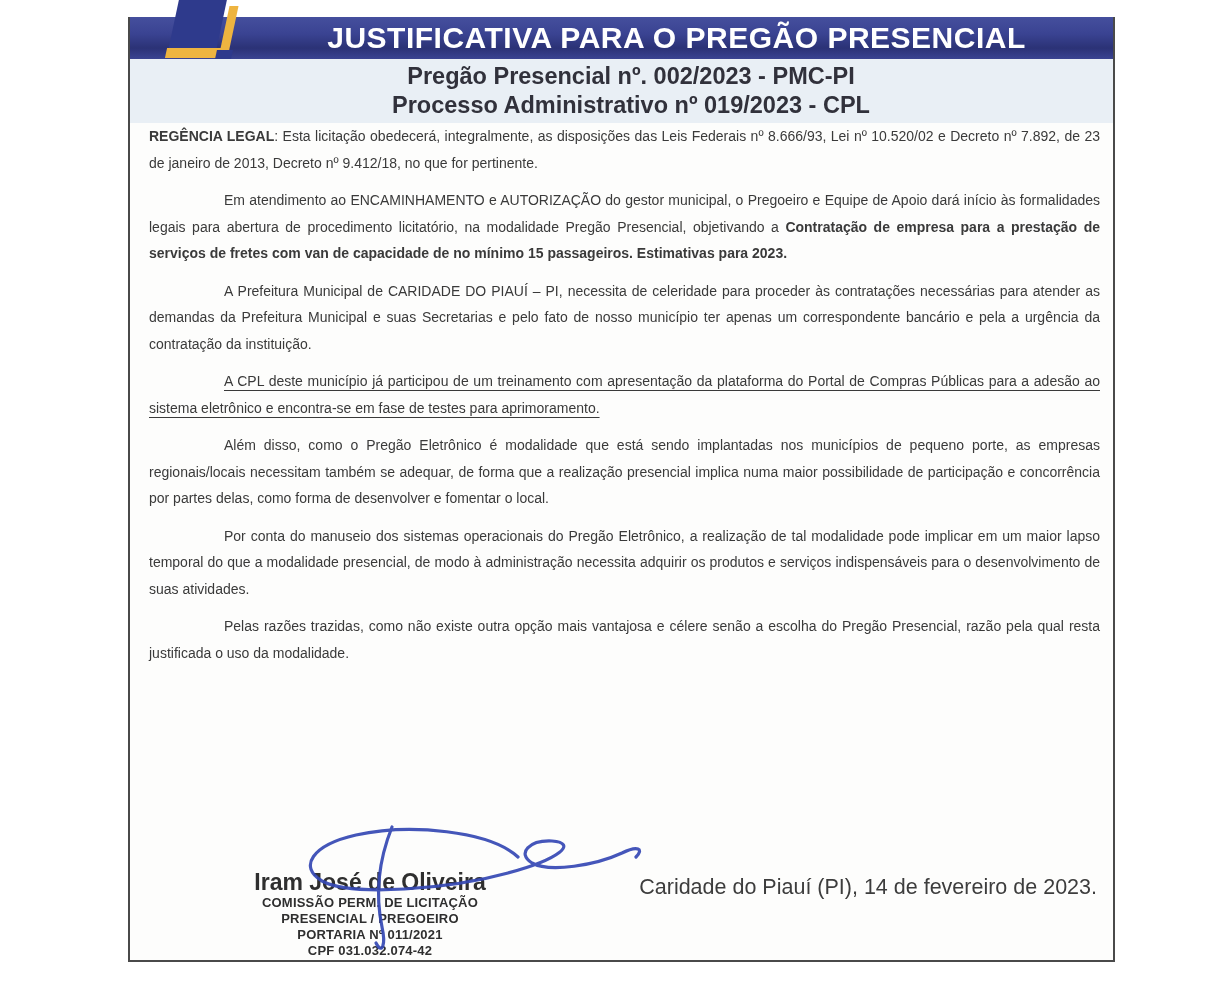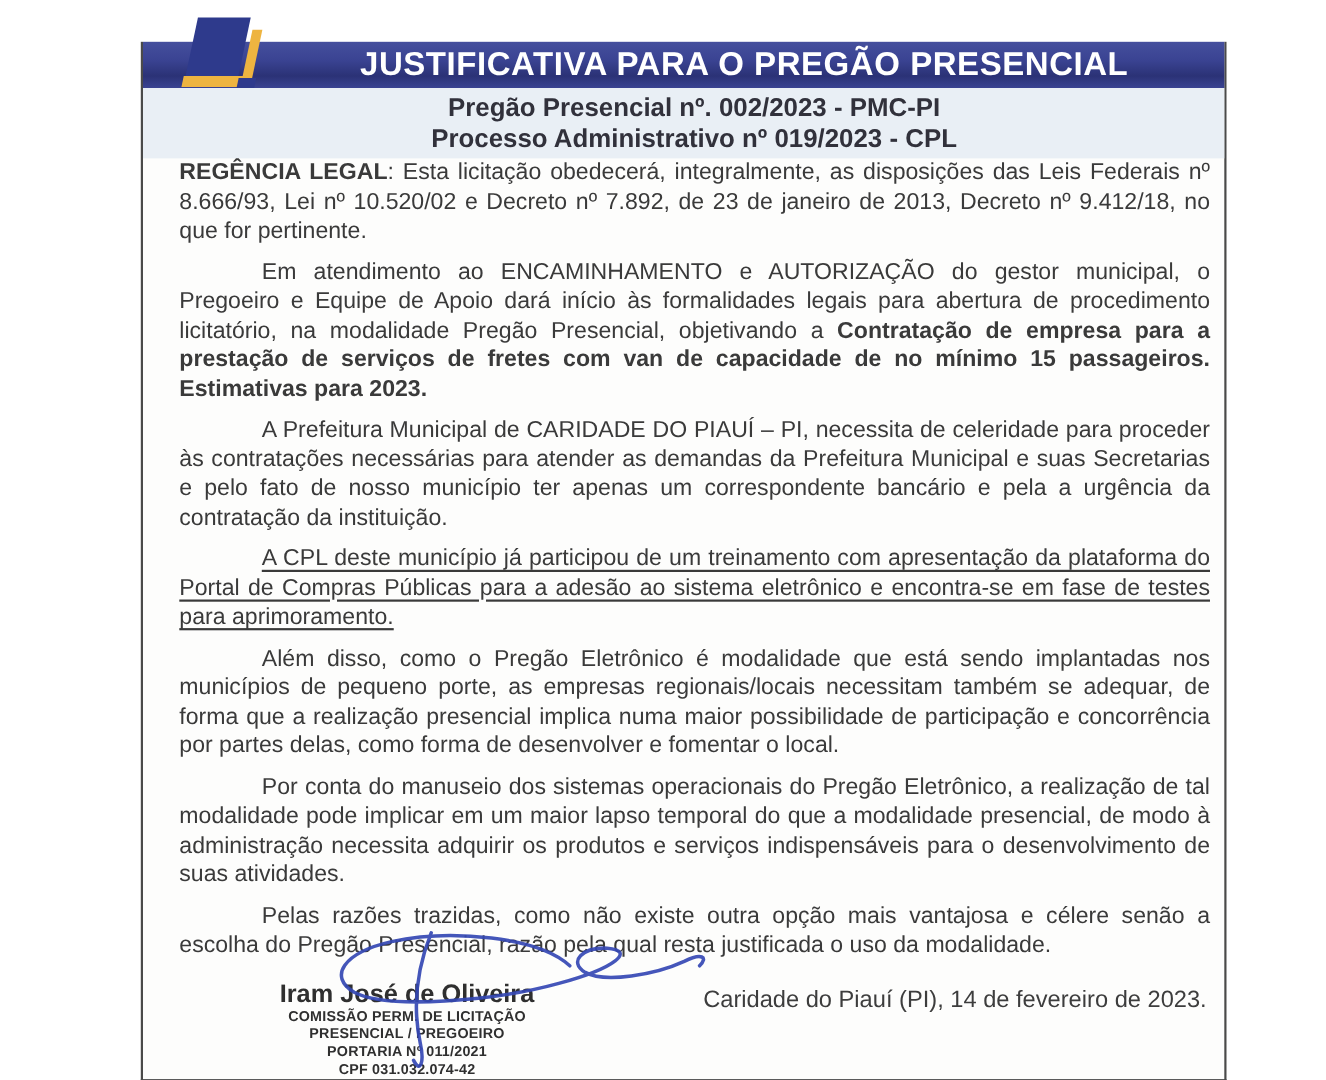--- a/index.html
+++ b/index.html
@@ -1,19 +1,19 @@
 <!DOCTYPE html>
 <html><head>
 <meta charset="utf-8">
 <style>
   html,body{margin:0;padding:0;background:#ffffff;}
   body{width:1205px;height:982px;position:relative;overflow:hidden;
        font-family:"Liberation Sans", sans-serif;color:#3a3a3a;}
 
-  .doc{position:absolute;left:128px;top:38px;width:987px;height:945px;
+  .doc{position:absolute;left:128px;top:17px;width:987px;height:945px;
        border-left:2px solid #4a4a4a;border-right:2px solid #4a4a4a;
        border-bottom:2px solid #4a4a4a;box-sizing:border-box;background:#fdfdfc;}
 
   
   .title-bar{position:absolute;left:0;top:0;width:100%;height:42px;
      background:linear-gradient(180deg,#454f9d 0%,#3a4392 40%,#2b3276 74%,#3a4392 100%);
      display:flex;align-items:center;justify-content:center;box-sizing:border-box;
      padding-left:110px;}
   .title-bar span{color:#ffffff;font-weight:bold;font-size:30px;letter-spacing:.5px;
      white-space:nowrap;}
@@ -28,21 +28,21 @@
      background:#2e3a8c;transform:skewX(-12deg);}
   .logo .gold-v{position:absolute;left:66px;top:11px;width:9px;height:52px;
      background:#eeb440;transform:skewX(-12deg);}
   .logo .gold-h{position:absolute;left:8px;top:53px;width:58px;height:10px;
      background:#eeb440;transform:skewX(-12deg);}
   .logo .navy-tip{position:absolute;left:58px;top:55px;width:16px;height:9px;
      background:#2e3a8c;transform:skewX(-12deg);}
 
   
   .body-text{position:absolute;left:15px;top:106px;width:955px;}
-  .body-text p{margin:0 0 11px 18px;font-size:21px;line-height:26.5px;
+  .body-text p{margin:0 0 11px 4px;font-size:14px;line-height:26.5px;
      text-align:justify;text-indent:75px;color:#3a3a3a;}
   .body-text p.no-indent{text-indent:0;}
   .body-text p.underlined{text-decoration:underline;text-underline-offset:4px;}
   .body-text b{font-weight:bold;}
 
   
   .sig-block{position:absolute;left:95px;top:852px;width:290px;text-align:center;}
   .sig-name{font-size:23px;font-weight:bold;color:#2f2f2f;line-height:26px;}
   .sig-line{font-size:13px;font-weight:bold;color:#2f2f2f;line-height:16px;letter-spacing:.2px;}
   .sig-ink{position:absolute;left:35px;top:-46px;pointer-events:none;}

